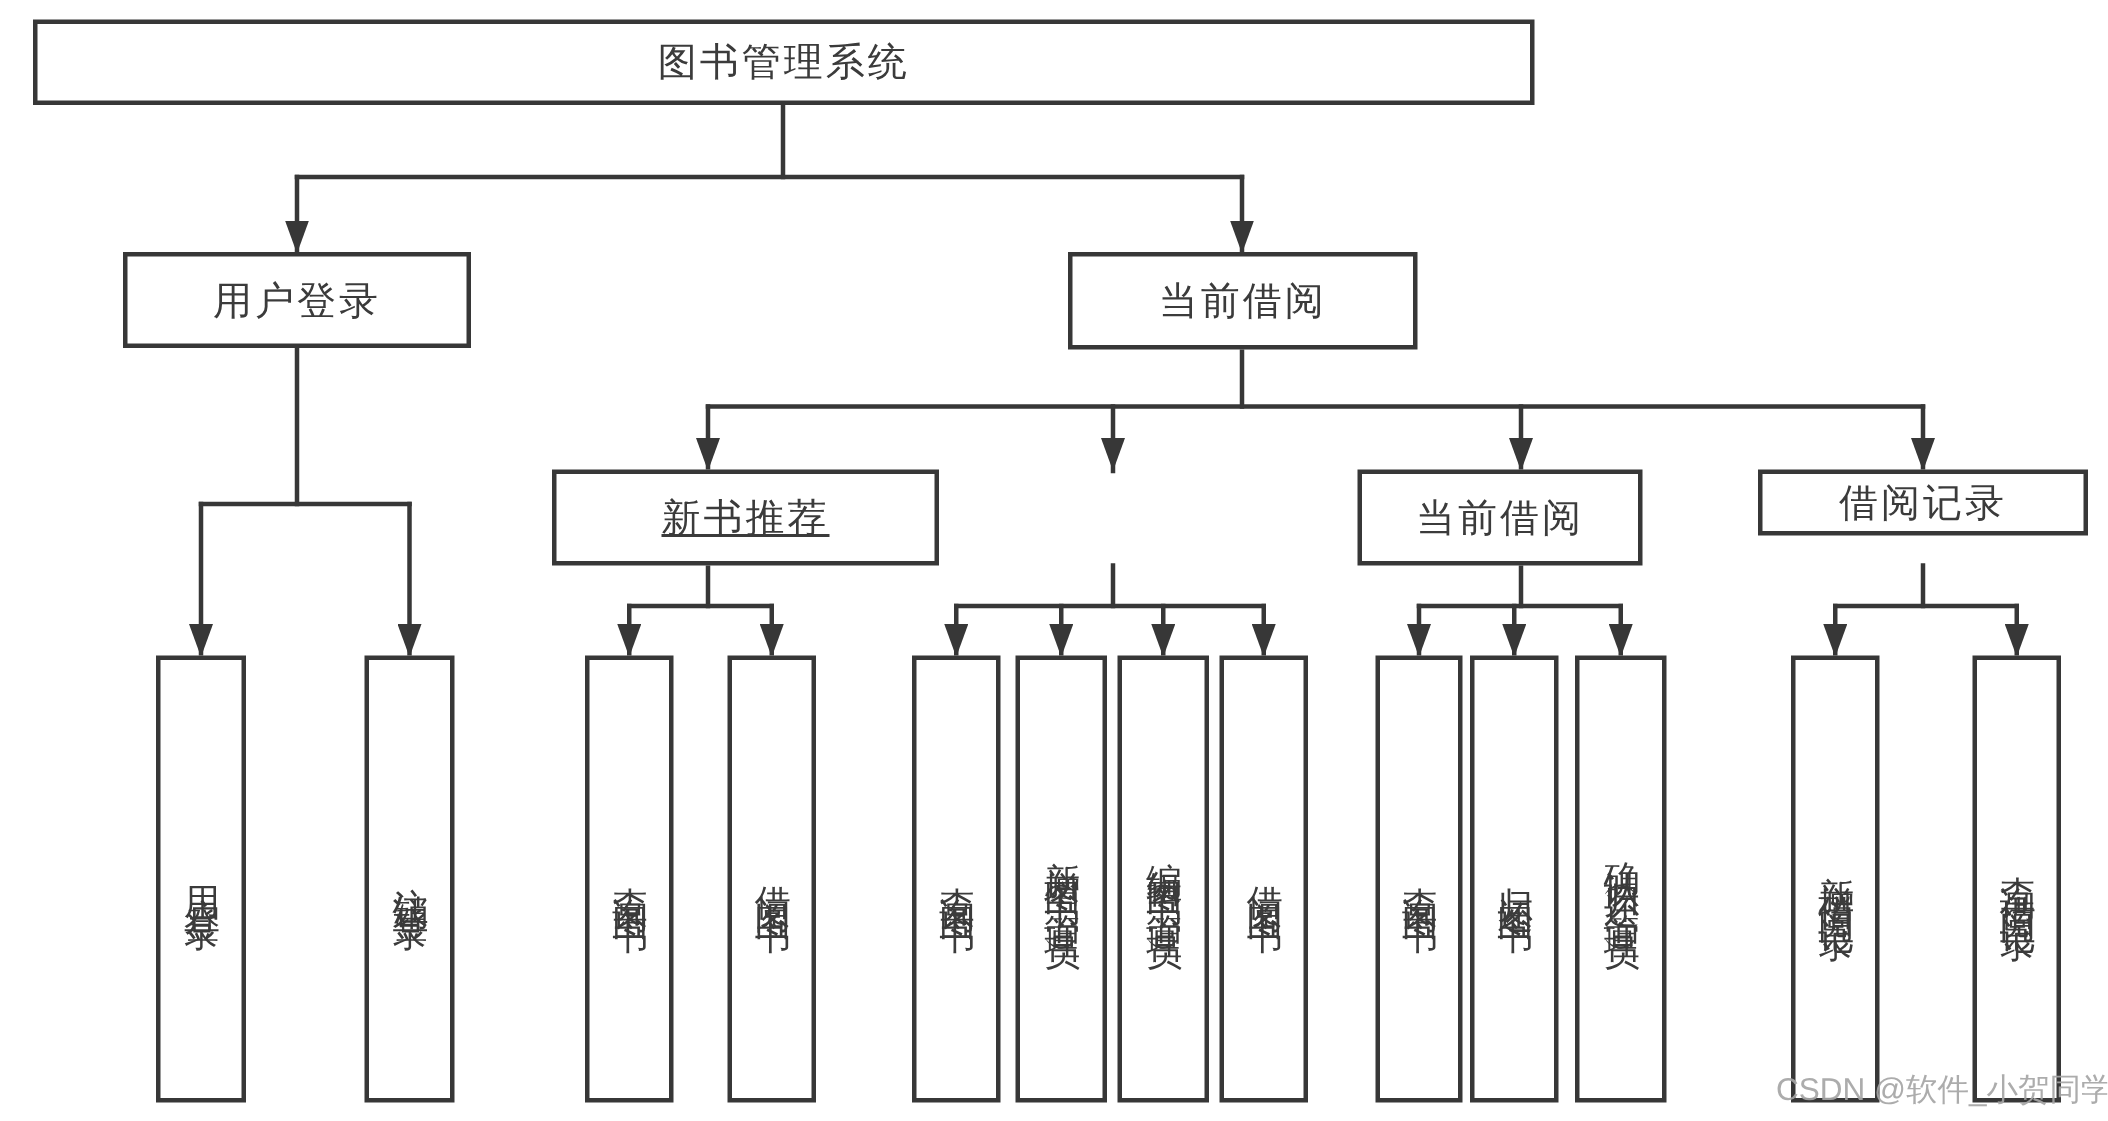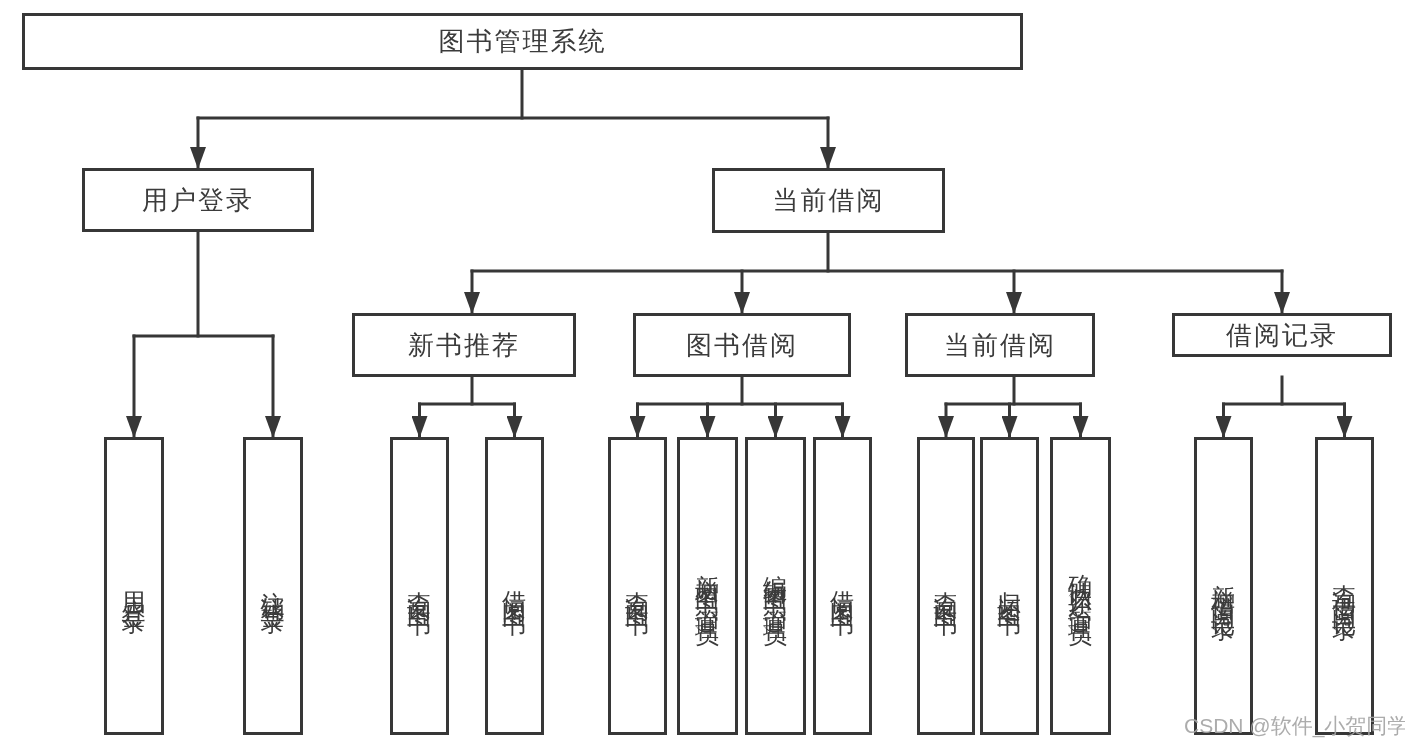--- a/index.html
+++ b/index.html
@@ -42,21 +42,21 @@
     font-size: 24px;
     line-height: 1.05;
     letter-spacing: 7px;
   }
   
   .n-root   { left: 22px;  top: 13px;  width: 1001px; height: 57px; }
   
   .n-login  { left: 82px;  top: 168px; width: 232px;  height: 64px; }
   .n-bmgmt  { left: 712px; top: 168px; width: 233px;  height: 65px; }
   
-  .n-rec    { left: 352px;  top: 313px; width: 224px; height: 64px; }
+  .n-rec    { left: 368px;  top: 313px; width: 258px; height: 64px; text-decoration: underline; }
   .n-borrow { left: 633px;  top: 313px; width: 218px; height: 64px; }
   .n-cur    { left: 905px;  top: 313px; width: 190px; height: 64px; }
   .n-rececd { left: 1172px; top: 313px; width: 220px; height: 44px; }
   
   .leaf { top: 437px; height: 298px; }
   .l-g1c1 { left: 104px;  width: 60px; }
   .l-g1c2 { left: 243px;  width: 60px; }
   .l-g2c1 { left: 390px;  width: 59px; }
   .l-g2c2 { left: 485px;  width: 59px; }
   .l-g3c1 { left: 608px;  width: 59px; }
@@ -140,23 +140,20 @@
   <div class="node h n-login">
     <span>用户登录</span>
   </div>
   <div class="node h n-bmgmt">
     <span>当前借阅</span>
   </div>
 
   <div class="node h n-rec">
     <span>新书推荐</span>
   </div>
-  <div class="node h n-borrow">
-    <span>图书借阅</span>
-  </div>
   <div class="node h n-cur">
     <span>当前借阅</span>
   </div>
   <div class="node h n-rececd">
     <span>借阅记录</span>
   </div>
 
   <div class="node leaf l-g1c1">
     <span class="v">用户登录</span>
   </div>

